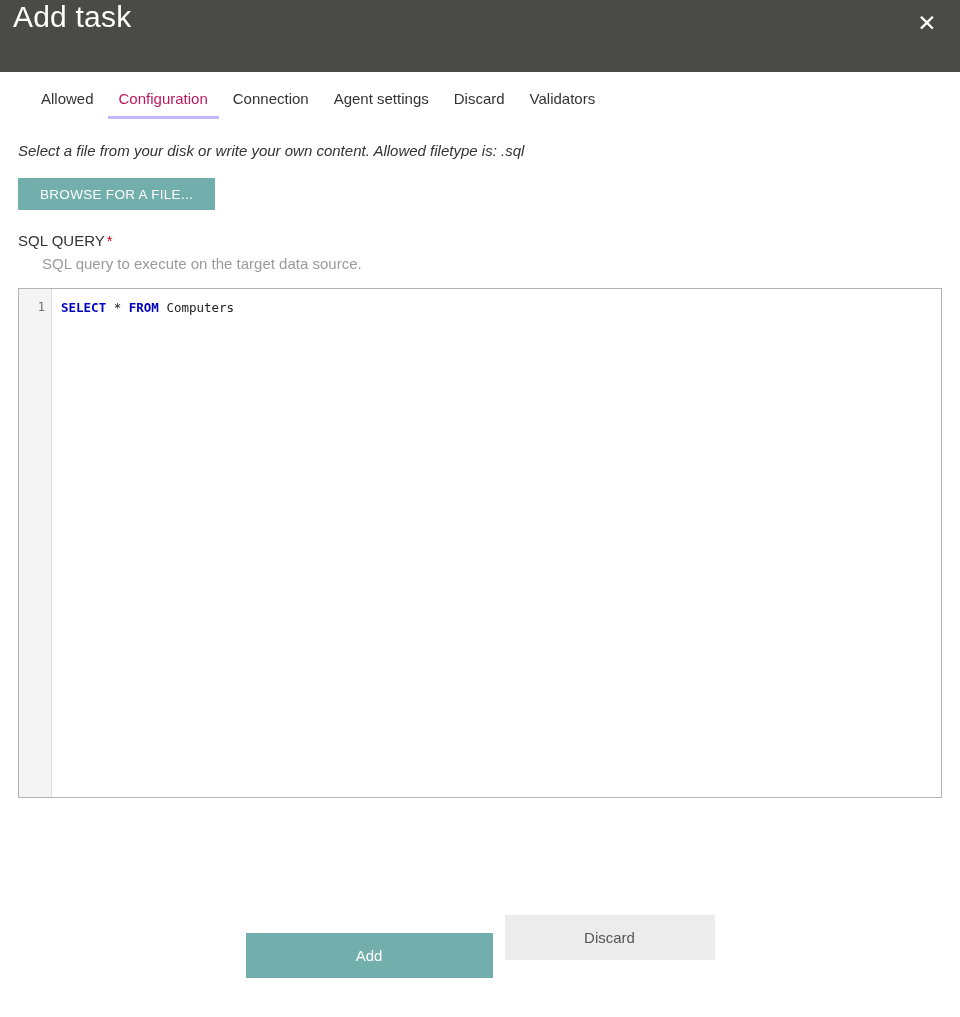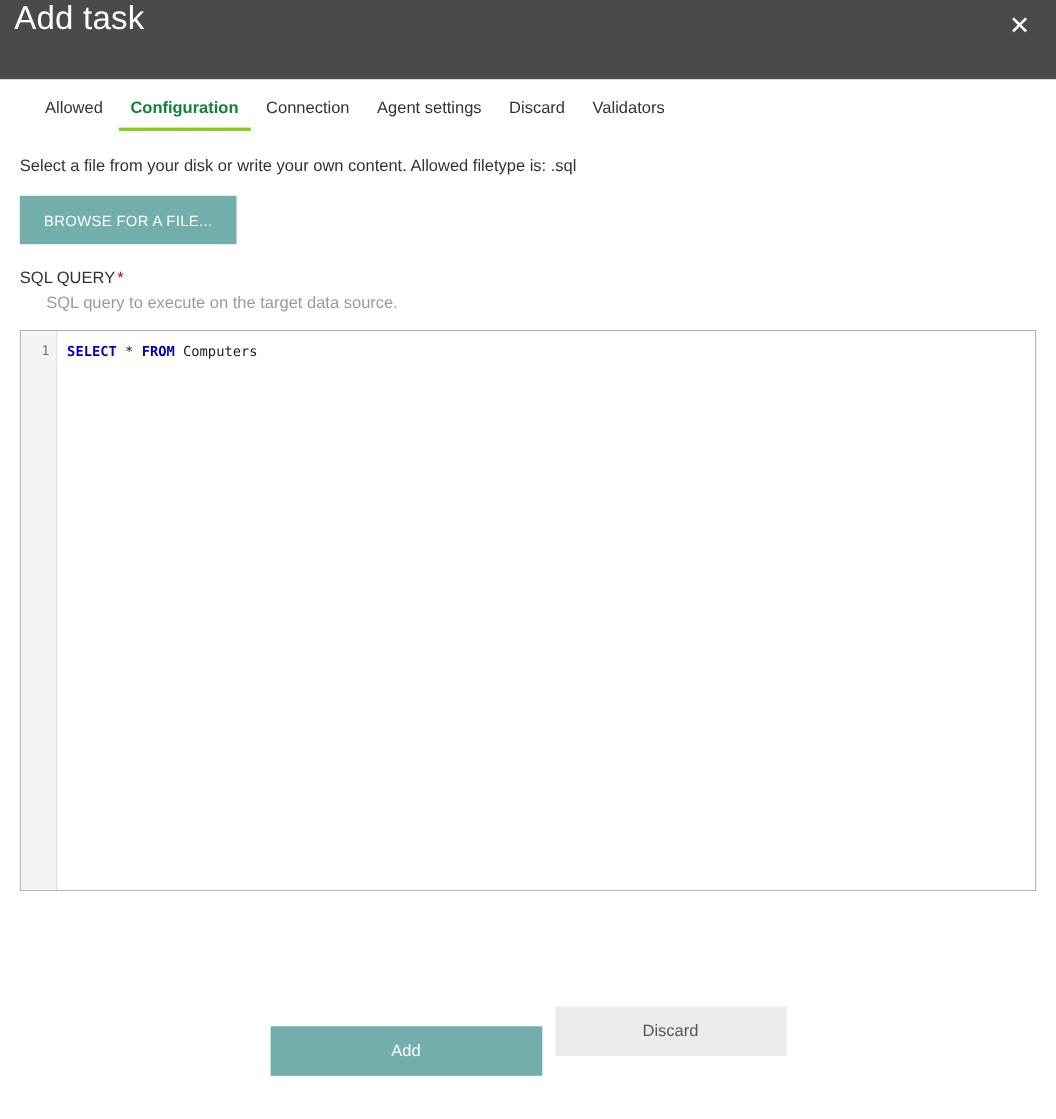--- a/index.html
+++ b/index.html
@@ -62,44 +62,44 @@
   .tab {
     font-size: 15px;
     color: #333333;
     padding: 0 11px 9px 11px;
     margin-right: 3px;
     cursor: pointer;
     border-bottom: 3px solid transparent;
     white-space: nowrap;
   }
   .tab.active {
-    color: #15803d;
-    border-bottom: 3px solid #84cc16;
-    font-weight: bold;
+    color: #be185d;
+    border-bottom: 3px solid #c4b5fd;
   }
   
   .content {
     padding: 0 18px;
     flex: 1 1 auto;
     display: flex;
     flex-direction: column;
     min-height: 0;
   }
   .hint-text {
     font-size: 15px;
     color: #333333;
     margin-top: 23px;
     margin-bottom: 0;
+    font-style: italic;
   }
   .browse-button {
     margin-top: 19px;
     background: #72aeab;
     color: #ffffff;
     border: none;
-    height: 44px;
+    height: 32px;
     padding: 0 22px;
     font-size: 13.5px;
     letter-spacing: 0.3px;
     cursor: pointer;
     align-self: flex-start;
     font-family: "Liberation Sans", sans-serif;
   }
   .field-label {
     margin-top: 22px;
     font-size: 15px;

